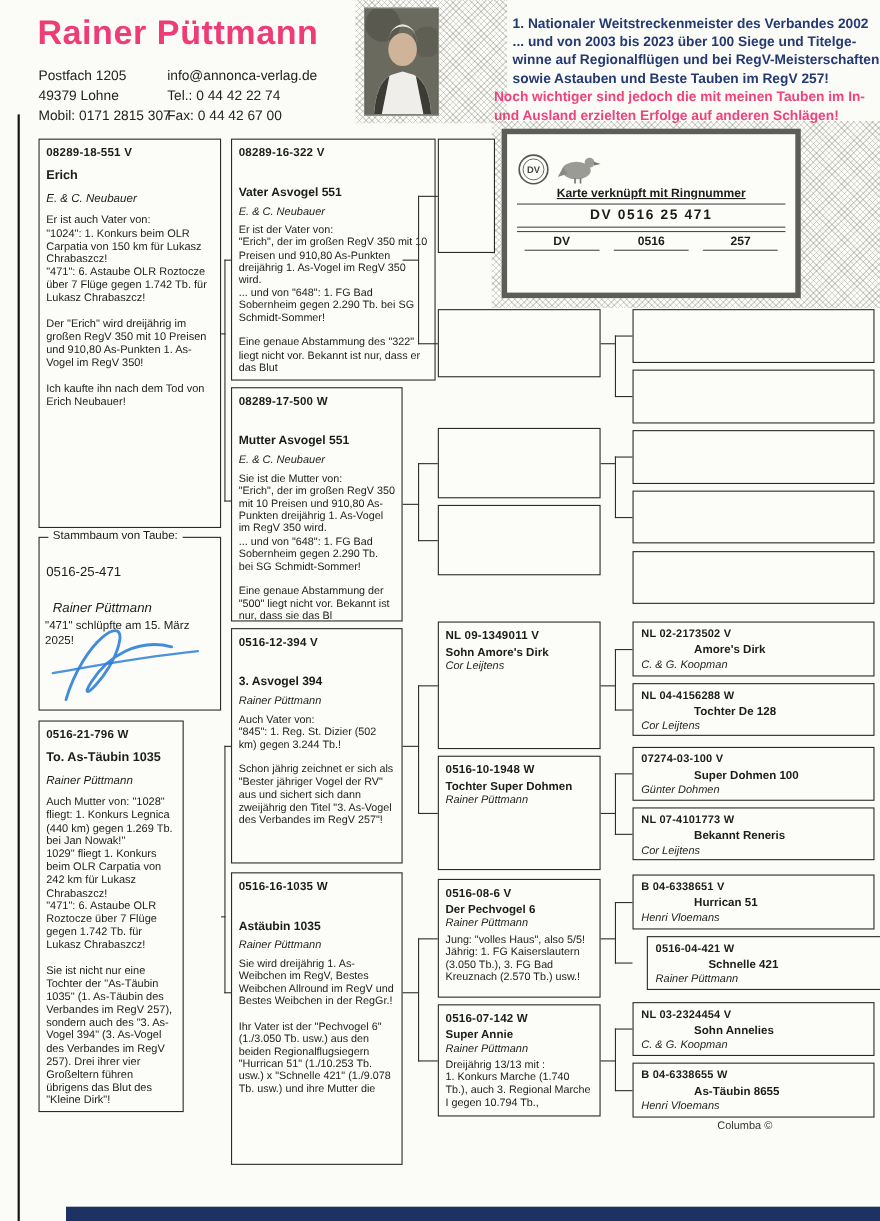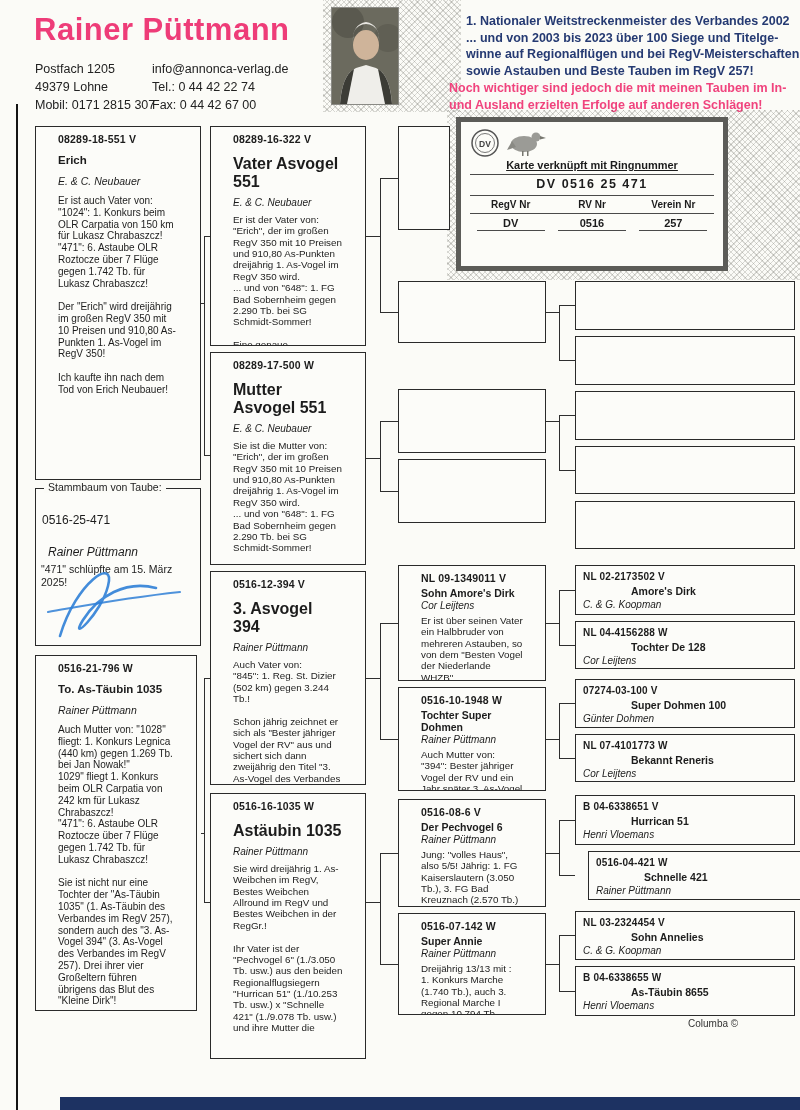--- a/index.html
+++ b/index.html
@@ -18,40 +18,40 @@
       repeating-linear-gradient(-45deg, rgba(70,70,60,.20) 0 1px, transparent 1px 4px);}
   .photo-hatch{left:323px;top:0;width:138px;height:112px;}
   .cert-hatch{left:447px;top:110px;width:353px;height:170px;}
   .photo{position:absolute;left:331px;top:7px;width:66px;height:96px;border:1px solid #8a8a85;overflow:hidden;background:#57554c;}
   .achv-blue{position:absolute;left:466px;top:13px;width:350px;font-size:12.5px;font-weight:bold;
              color:#253a72;line-height:1.32;white-space:pre-line;}
   .achv-pink{position:absolute;left:449px;top:80px;width:350px;font-size:12.5px;font-weight:bold;
              color:#f0437d;line-height:1.32;white-space:pre-line;}
   
   .certificate{position:absolute;left:456px;top:117px;width:272px;height:154px;background:#fcfcf8;
-               border:5px solid #5c5c58;box-sizing:border-box;padding:6px 9px;}
+               border:5px solid #5c5c58;box-sizing:border-box;padding:17px 9px;}
   .cert-top{display:flex;align-items:center;gap:7px;}
   .cert-org{font-weight:bold;font-size:13px;line-height:1.15;white-space:pre-line;flex:1;}
   .cert-title{text-align:center;font-weight:bold;font-size:14px;margin-top:1px;}
   .cert-sub{text-align:center;font-weight:bold;font-size:11px;text-decoration:underline;margin-top:1px;}
   .cert-rule{border-top:1px solid #4a4a4a;margin-top:3px;}
   .cert-ring{text-align:center;font-weight:bold;font-size:12.5px;letter-spacing:1.5px;padding:2px 0 1px 0;}
   .cert-cols,.cert-vals{display:flex;text-align:center;}
   .cert-cols{font-weight:bold;font-size:10px;padding-top:3px;}
   .cert-cols div,.cert-vals div{flex:1;}
   .cert-vals{font-weight:bold;font-size:11px;margin-top:3px;}
   .cert-vals span{display:inline-block;min-width:68px;border-bottom:1px solid #4a4a4a;padding-bottom:1px;}
   
   .pbox{position:absolute;border:1.3px solid #2a2a2a;background:#fcfcf9;box-sizing:border-box;
-        padding:6px 22px;overflow:hidden;}
+        padding:6px 6px;overflow:hidden;}
   .ring{font-weight:bold;font-size:10.5px;letter-spacing:.2px;}
   .bname{font-weight:bold;font-size:11.5px;margin-top:9px;}
   .breeder{font-style:italic;font-size:10.5px;margin-top:9px;}
   .btext{font-size:10px;line-height:1.18;margin-top:8px;white-space:pre-line;}
-  .mid .bname{margin-top:10px;font-size:16px;}
+  .mid .bname{margin-top:24px;font-size:11px;}
   .mid .breeder{margin-top:6px;font-size:10px;}
   .mid .btext{margin-top:6px;font-size:9.8px;line-height:1.16;}
   .tight .bname{margin-top:3px;font-size:10.5px;}
   .tight .breeder{margin-top:1px;font-size:10px;}
   .tight .btext{margin-top:4px;font-size:9.8px;line-height:1.16;}
   .small{padding:5px 7px;}
   .small .ring{font-size:10px;}
   .small .bname{font-size:10.5px;margin-top:3px;margin-left:48px;}
   .small .breeder{font-size:10px;margin-top:2px;}
   
@@ -59,21 +59,21 @@
                box-sizing:border-box;background:#fcfcf9;}
   .subject-label{position:absolute;top:-8px;left:8px;background:#fbfbf7;padding:0 4px;font-size:10.5px;}
   .subject-ring{margin:24px 0 0 6px;font-size:12px;}
   .subject-owner{font-style:italic;margin:18px 0 0 12px;font-size:12px;}
   .subject-note{font-size:10.5px;margin:4px 0 0 5px;width:140px;line-height:1.25;}
   
   .hl,.vl{position:absolute;background:#2e2e2e;}
   .hl{height:1px;}
   .vl{width:1px;}
   .signature{position:absolute;left:38px;top:540px;width:150px;height:115px;pointer-events:none;}
-  .columba{position:absolute;left:688px;top:1018px;font-size:10px;color:#333;}
+  .columba{position:absolute;left:652px;top:1018px;font-size:10px;color:#333;}
 </style>
 </head>
 <body>
 
 <div class="page">
 
   <div class="edge-line"></div>
   <div class="bottom-bar"></div>
 
   <div class="title">Rainer Püttmann</div>
@@ -119,25 +119,20 @@
         <polygon points="33,6 39,8 33,9.5" fill="#77776f"></polygon>
         <path d="M5,11 L0,20 L9,17 Z" fill="#8a8a84"></path>
         <rect x="15" y="21" width="1.5" height="5" fill="#77776f"></rect>
         <rect x="20" y="21" width="1.5" height="5" fill="#77776f"></rect>
       </svg>
     </div>
     <div class="cert-sub">Karte verknüpft mit Ringnummer</div>
     <div class="cert-rule"></div>
     <div class="cert-ring">DV 0516 25 471</div>
     <div class="cert-rule"></div>
-    <div class="cert-cols">
-      <div>RegV Nr</div>
-      <div>RV Nr</div>
-      <div>Verein Nr</div>
-    </div>
     <div class="cert-rule"></div>
     <div class="cert-vals">
       <div><span>DV</span></div>
       <div><span>0516</span></div>
       <div><span>257</span></div>
     </div>
   </div>
 
   <div class="pbox" style="left:35px;top:126px;width:166px;height:354px">
     <div class="ring">08289-18-551 V</div>
@@ -152,32 +147,32 @@
 Ich kaufte ihn nach dem Tod von Erich Neubauer!</div>
   </div>
 
   <div class="subject-box">
     <div class="subject-label">Stammbaum von Taube:</div>
     <div class="subject-ring">0516-25-471</div>
     <div class="subject-owner">Rainer Püttmann</div>
     <div class="subject-note">"471" schlüpfte am 15. März 2025!</div>
   </div>
 
-  <div class="pbox" style="left:35px;top:655px;width:162px;height:356px">
+  <div class="pbox" style="left:35px;top:655px;width:132px;height:356px">
     <div class="ring">0516-21-796 W</div>
     <div class="bname">To. As-Täubin 1035</div>
     <div class="breeder">Rainer Püttmann</div>
     <div class="btext">Auch Mutter von: "1028" fliegt: 1. Konkurs Legnica (440 km) gegen 1.269 Tb. bei Jan Nowak!"
 1029" fliegt 1. Konkurs beim OLR Carpatia von 242 km für Lukasz Chrabaszcz!
 "471": 6. Astaube OLR Roztocze über 7 Flüge gegen 1.742 Tb. für Lukasz Chrabaszcz!
 
 Sie ist nicht nur eine Tochter der "As-Täubin 1035" (1. As-Täubin des Verbandes im RegV 257), sondern auch des "3. As-Vogel 394" (3. As-Vogel des Verbandes im RegV 257). Drei ihrer vier Großeltern führen übrigens das Blut des "Kleine Dirk"!</div>
   </div>
 
-  <div class="pbox mid" style="left:210px;top:126px;width:156px;height:220px">
+  <div class="pbox mid" style="left:210px;top:126px;width:186px;height:220px">
     <div class="ring">08289-16-322 V</div>
     <div class="bname">Vater Asvogel 551</div>
     <div class="breeder">E. &amp; C. Neubauer</div>
     <div class="btext">Er ist der Vater von:
 "Erich", der im großen RegV 350 mit 10 Preisen und 910,80 As-Punkten dreijährig 1. As-Vogel im RegV 350 wird.
 ... und von "648": 1. FG Bad Sobernheim gegen 2.290 Tb. bei SG Schmidt-Sommer!
 
 Eine genaue Abstammung des "322" liegt nicht vor. Bekannt ist nur, dass er das Blut</div>
   </div>
   <div class="pbox mid" style="left:210px;top:352px;width:156px;height:213px">
@@ -216,28 +211,25 @@
   <div class="pbox" style="left:575px;top:281px;width:220px;height:49px"></div>
   <div class="pbox" style="left:575px;top:336px;width:220px;height:49px"></div>
   <div class="pbox" style="left:575px;top:391px;width:220px;height:49px"></div>
   <div class="pbox" style="left:575px;top:446px;width:220px;height:48px"></div>
   <div class="pbox" style="left:575px;top:501px;width:220px;height:48px"></div>
 
   <div class="pbox tight" style="left:398px;top:565px;width:148px;height:116px">
     <div class="ring">NL 09-1349011 V</div>
     <div class="bname">Sohn Amore's Dirk</div>
     <div class="breeder">Cor Leijtens</div>
-    <div class="btext">Er ist über seinen Vater ein Halbbruder von mehreren Astauben, so von dem "Besten Vogel der Niederlande WHZB"</div>
   </div>
   <div class="pbox tight" style="left:398px;top:687px;width:148px;height:104px">
     <div class="ring">0516-10-1948 W</div>
     <div class="bname">Tochter Super Dohmen</div>
     <div class="breeder">Rainer Püttmann</div>
-    <div class="btext">Auch Mutter von:
-"394": Bester jähriger Vogel der RV und ein Jahr später 3. As-Vogel des Verbandes im RegV</div>
   </div>
   <div class="pbox tight" style="left:398px;top:799px;width:148px;height:108px">
     <div class="ring">0516-08-6 V</div>
     <div class="bname">Der Pechvogel 6</div>
     <div class="breeder">Rainer Püttmann</div>
     <div class="btext">Jung: "volles Haus", also 5/5! Jährig: 1. FG Kaiserslautern (3.050 Tb.), 3. FG Bad Kreuznach (2.570 Tb.) usw.!</div>
   </div>
   <div class="pbox tight" style="left:398px;top:913px;width:148px;height:102px">
     <div class="ring">0516-07-142 W</div>
     <div class="bname">Super Annie</div>

